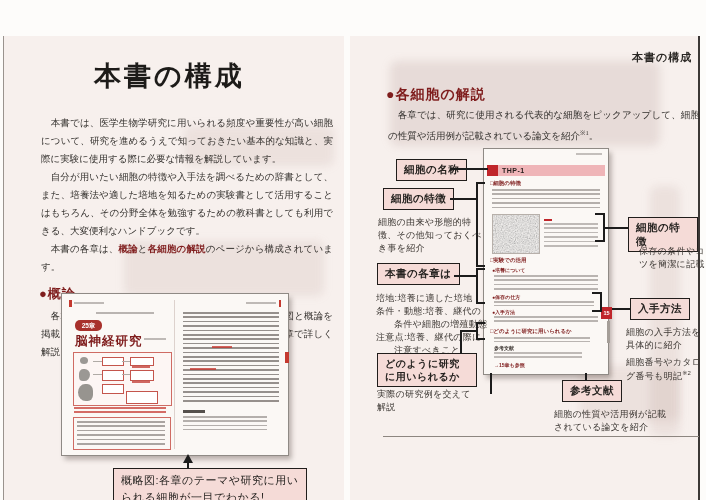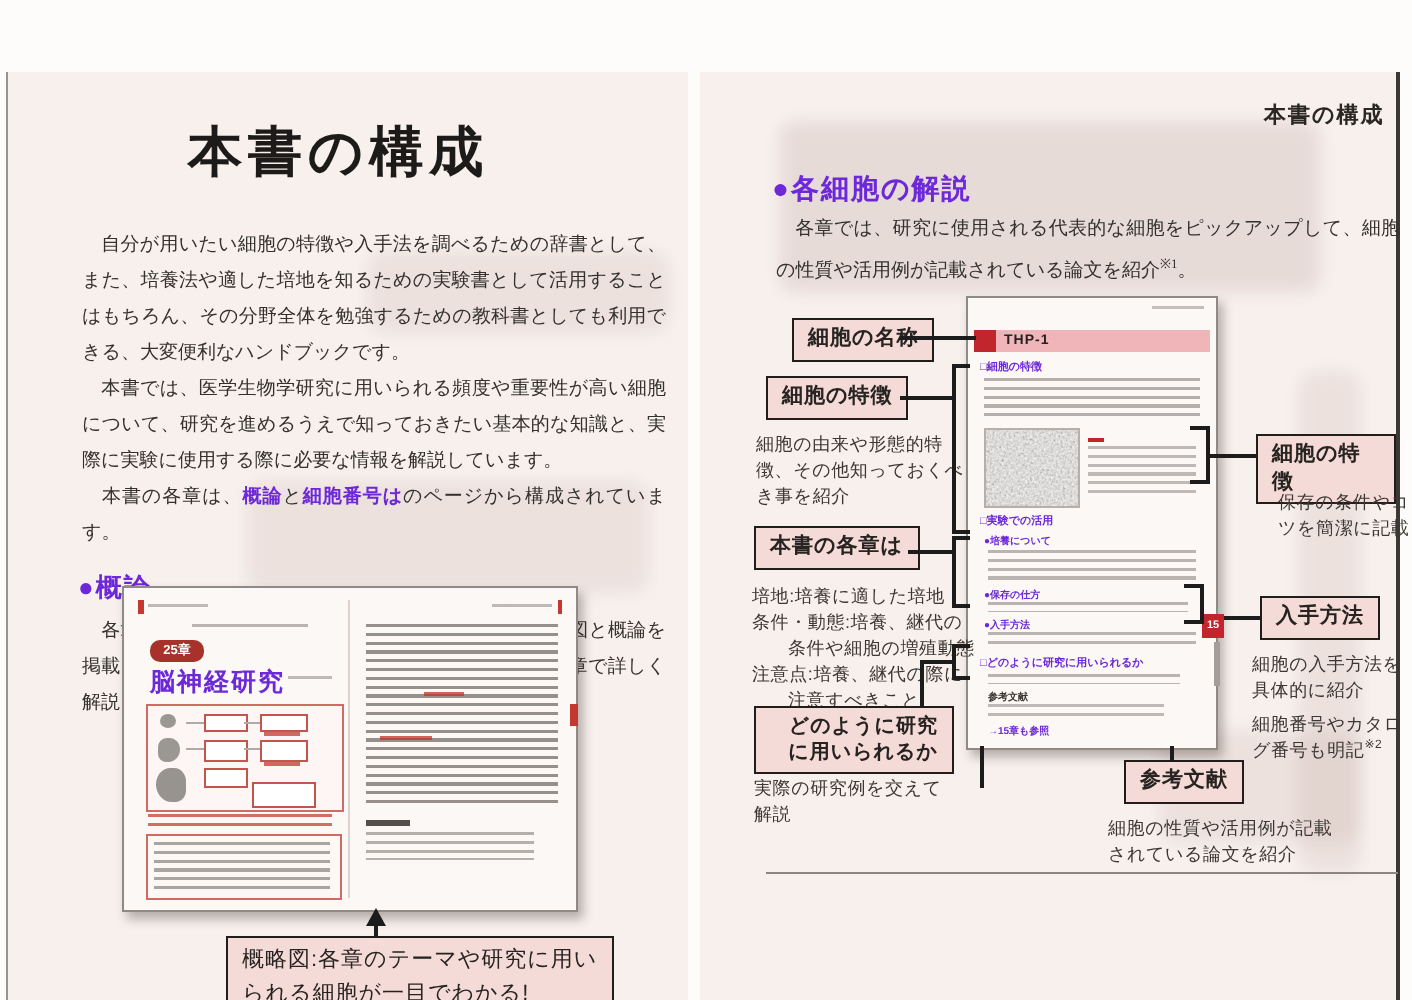--- a/index.html
+++ b/index.html
@@ -8,21 +8,21 @@
     background:#fdfcfa;
     font-family:"Liberation Sans","DejaVu Sans",sans-serif;
     color:#33302d;
   }
   .serif{font-family:"Liberation Serif","DejaVu Serif",serif;}
   .gothic{font-family:"Liberation Sans","DejaVu Sans",sans-serif;}
   .page{position:absolute;top:0;height:496px;background:#f7f0ed;border-bottom:1px solid #d8d0cb;margin-top:36px;}
   #left-page{left:3px;width:340px;border-left:1px solid #9a938e;}
   #right-page{left:350px;width:348px;border-right:2px solid #3c3836;}
   .abs{position:absolute;}
-  .red{color:#6d28d9;}
+  .red{color:#7f1d1d;}
   .ln{position:absolute;background:#1c1c1c;z-index:6;}
   
   .tl{position:absolute;background-image:repeating-linear-gradient(to bottom,rgba(88,80,76,.62) 0,rgba(88,80,76,.62) 1.6px,transparent 1.6px,transparent 4.4px);}
   .tl-red{background-image:repeating-linear-gradient(to bottom,rgba(196,48,40,.7) 0,rgba(196,48,40,.7) 1.6px,transparent 1.6px,transparent 4.4px);}
   .bleed{position:absolute;background:rgba(168,136,128,.14);filter:blur(4px);border-radius:8px;z-index:0;}
   .thumb{position:absolute;background:#fbf8f5;border:1px solid #8f8a85;box-shadow:2.5px 3.5px 5px rgba(60,45,40,.35);z-index:2;}
   .co-box{position:absolute;background:#f5dbd7;border:1.6px solid #201d1b;padding:3px 7px;
     font-weight:bold;font-size:10.5px;line-height:1.3;letter-spacing:.5px;color:#262320;z-index:5;}
   .co-desc{position:absolute;font-size:9px;line-height:1.45;color:#3c3733;letter-spacing:.3px;z-index:5;}
   .hang{padding-left:18px;text-indent:-18px;}
@@ -34,23 +34,23 @@
 </head>
 <body>
 
 <div class="page" id="left-page">
   <div class="bleed" style="left:180px;top:90px;width:150px;height:40px;"></div>
   <div class="bleed" style="left:120px;top:205px;width:200px;height:55px;"></div>
 
   <h1 class="gothic abs" style="left:90px;top:22px;font-size:27px;letter-spacing:3px;margin:0;font-weight:bold;color:#1d1b19;">本書の構成</h1>
 
   <div class="abs serif" style="left:37px;top:78px;width:292px;font-size:9.5px;line-height:18px;z-index:1;">
+    <p class="para">　本書では、医学生物学研究に用いられる頻度や重要性が高い細胞について、研究を進めるうえで知っておきたい基本的な知識と、実際に実験に使用する際に必要な情報を解説しています。</p>
     <p class="para">　自分が用いたい細胞の特徴や入手法を調べるための辞書として、また、培養法や適した培地を知るための実験書として活用することはもちろん、その分野全体を勉強するための教科書としても利用できる、大変便利なハンドブックです。</p>
-    <p class="para">　本書では、医学生物学研究に用いられる頻度や重要性が高い細胞について、研究を進めるうえで知っておきたい基本的な知識と、実際に実験に使用する際に必要な情報を解説しています。</p>
-    <p class="para"><span>　本書の各章は、</span><span class="red" style="font-weight:bold;">概論</span><span>と</span><span class="red" style="font-weight:bold;">細胞番号は</span><span>のページから構成されています。</span></p>
+    <p class="para"><span>　本書の各章は、</span><span class="red" style="font-weight:bold;">概論</span><span>と</span><span class="red" style="font-weight:bold;">各細胞の解説</span><span>のページから構成されています。</span></p>
     <div class="gothic red sec-head" style="font-size:13px;margin:9px 0 4px -2px;">●概論</div>
     <p class="para"><span>　各章のはじめに、その章のテーマの理解を助ける概略図と概論を掲載しています。概論中で</span><b>太字</b><span>となっている細胞はその章で詳しく解説されていることを示します。</span></p>
   </div>
 
   <div class="thumb" style="left:57px;top:257px;width:226px;height:161px;">
     <div class="abs" style="left:112px;top:6px;width:1px;height:149px;background:#ddd2cd;"></div>
 
     <div class="abs" style="left:7px;top:6px;width:2.5px;height:7px;background:#c4392f;"></div>
     <div class="tl" style="left:12px;top:8px;width:30px;height:4px;opacity:.6;"></div>
     <div class="abs" style="right:7px;top:6px;width:2.5px;height:7px;background:#c4392f;"></div>
@@ -146,21 +146,21 @@
   <div class="co-box" style="left:33px;top:152px;">細胞の特徴</div>
   <div class="co-desc" style="left:28px;top:180px;width:110px;">細胞の由来や形態的特徴、その他知っておくべき事を紹介</div>
 
   <div class="co-box" style="left:27px;top:227px;">本書の各章は</div>
   <div class="co-desc" style="left:26px;top:256px;width:114px;">
     <div>培地:培養に適した培地</div>
     <div class="hang">条件・動態:培養、継代の条件や細胞の増殖動態</div>
     <div class="hang">注意点:培養、継代の際に注意すべきこと</div>
   </div>
 
-  <div class="co-box" style="left:27px;top:317px;width:84px;font-size:10px;text-align:right;">どのように研究に用いられるか</div>
+  <div class="co-box" style="left:27px;top:317px;width:84px;font-size:10px;">どのように研究に用いられるか</div>
   <div class="co-desc" style="left:27px;top:352px;width:96px;">実際の研究例を交えて解説</div>
 
   <div class="co-box" style="left:278px;top:181px;">細胞の特徴</div>
   <div class="co-desc" style="left:289px;top:209px;width:70px;">保存の条件やコツを簡潔に記載</div>
 
   <div class="co-box" style="left:280px;top:262px;">入手方法</div>
   <div class="co-desc" style="left:276px;top:290px;width:78px;">
     <div>細胞の入手方法を具体的に紹介</div>
     <div style="margin-top:4px;"><span>細胞番号やカタログ番号も明記</span><sup style="font-size:6px;">※2</sup></div>
   </div>

